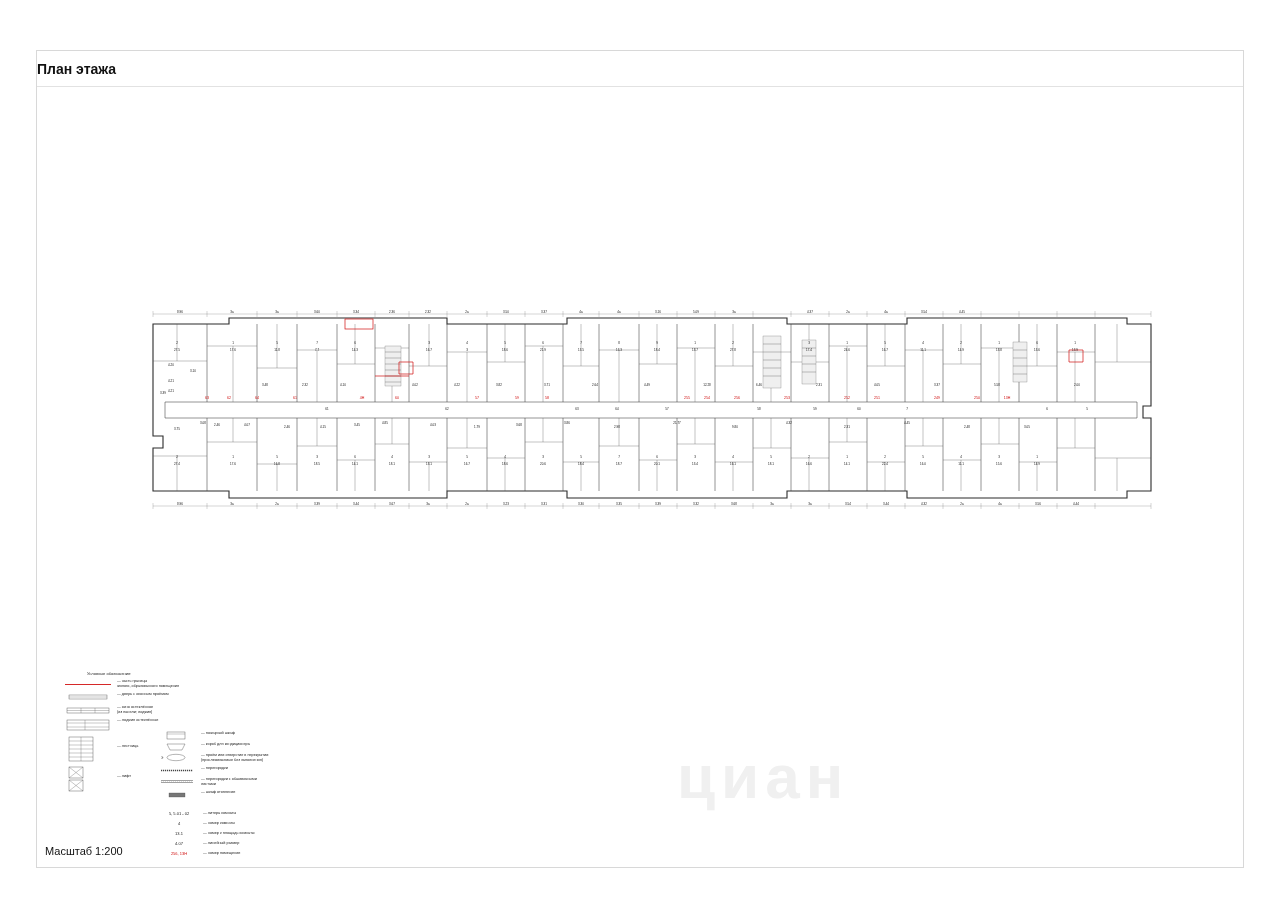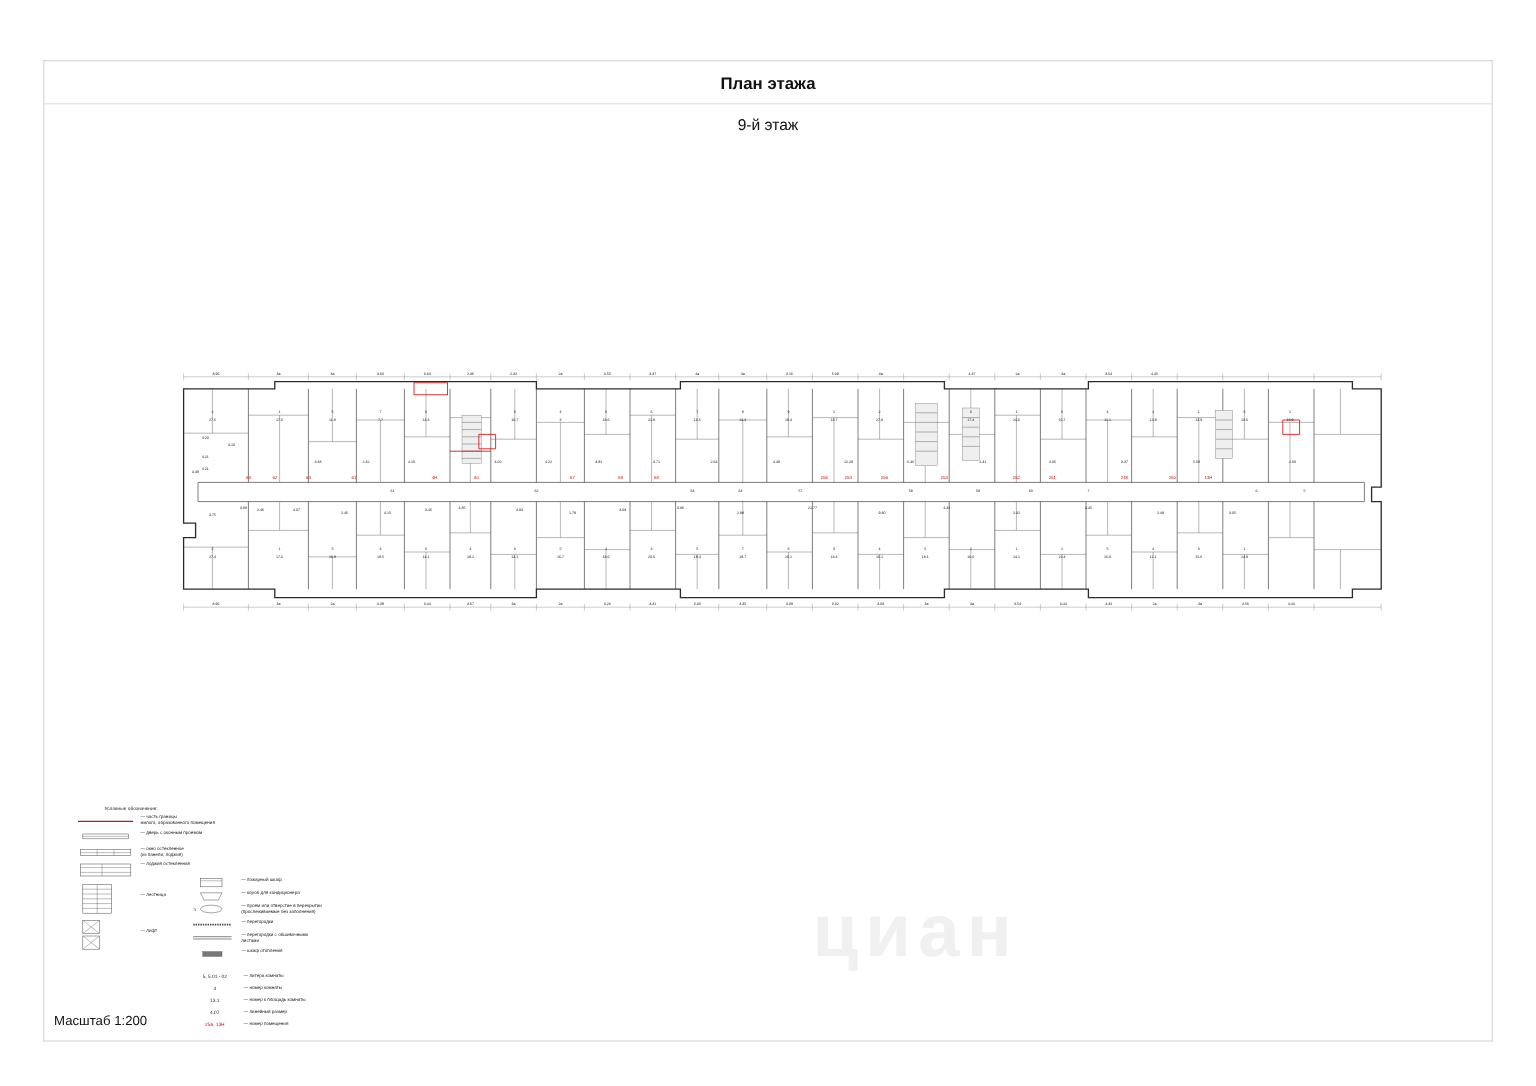--- a/index.html
+++ b/index.html
@@ -24,21 +24,20 @@
     background: #fff;
     box-sizing: border-box;
   }
   .sheet-title {
     position: absolute;
     left: 0;
     top: 0;
     width: 100%;
     height: 36px;
     line-height: 36px;
-    text-align: center;
     font-size: 14px;
     font-weight: bold;
     border-bottom: 1px solid #e2e2e2;
     box-sizing: border-box;
     color: #111;
   }
   .sheet-subtitle {
     position: absolute;
     left: 0;
     top: 36px;
@@ -123,21 +122,20 @@
   .num-sym { position: absolute; left: 0; top: 0; width: 40px; text-align: center; font-size: 4px; color: #222; }
   .num-sym.red { color: #d01010; }
   .num-txt { position: absolute; left: 44px; top: 0; font-size: 3.8px; color: #222; }
 </style>
 </head>
 <body>
 
 <div class="sheet">
 
   <div class="sheet-title">План этажа</div>
-  <div class="sheet-subtitle">9-й этаж</div>
 
   <div class="watermark">циан</div>
 
   <div class="plan-area">
     <svg class="plan-svg" width="1010" height="210" viewBox="0 0 1010 210" xmlns="http://www.w3.org/2000/svg">
       <defs>
         <style>
           .w   { fill:none; stroke:#2b2b2b; stroke-width:1.1; }
           .wt  { fill:none; stroke:#3a3a3a; stroke-width:0.55; }
           .wth { fill:none; stroke:#555; stroke-width:0.35; }

